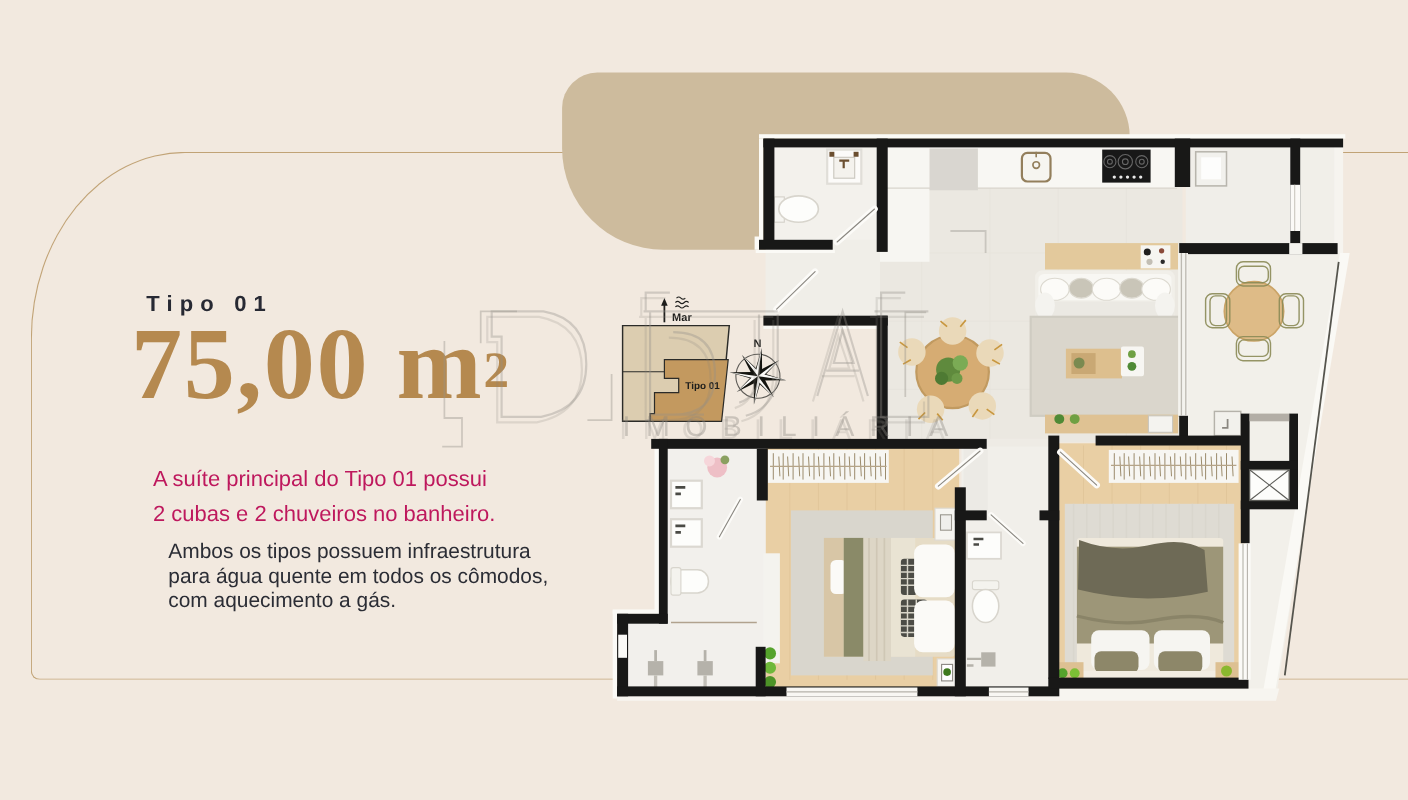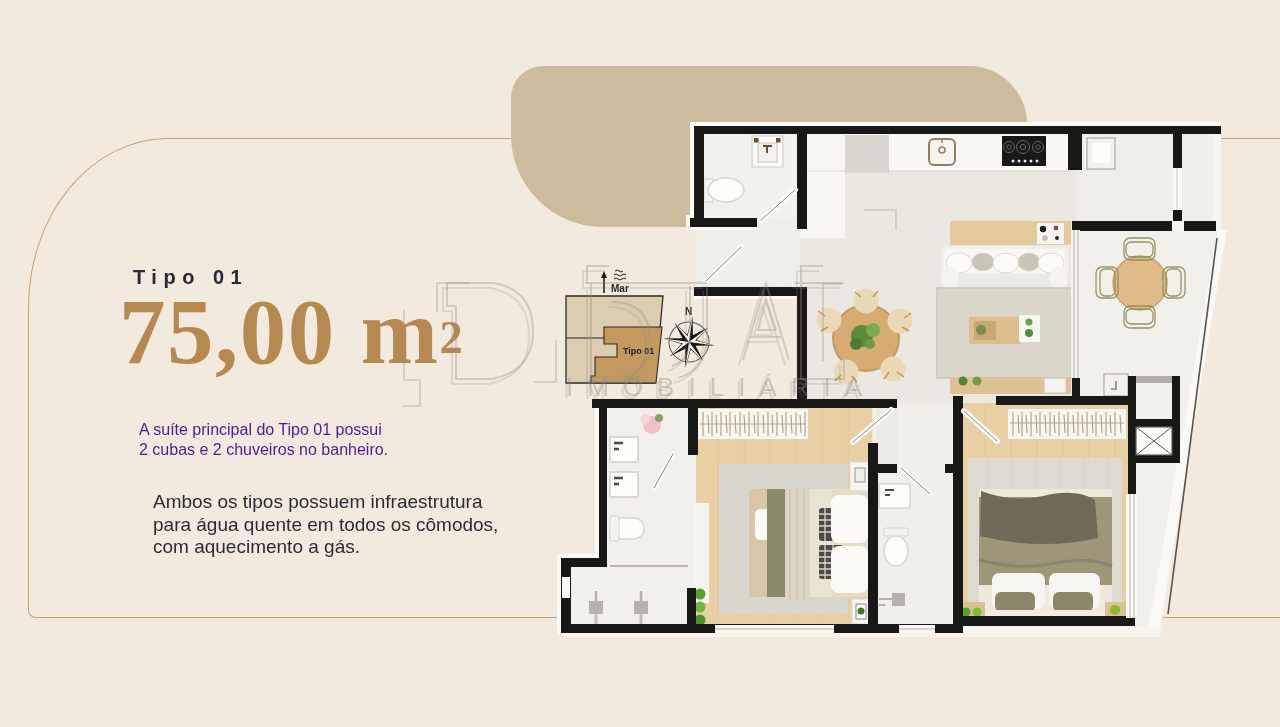--- a/index.html
+++ b/index.html
@@ -18,21 +18,21 @@
      border-radius:32px 58px 52px 92px;"></div>
 
 <div class="abs" style="left:133px;top:263px;">
 
   <div style="font-size:20px;font-weight:bold;letter-spacing:6.5px;color:#272933;margin-top:3px;">Tipo 01</div>
 
   <div style="font-family:'Liberation Serif',serif;font-weight:bold;
       font-size:93px;color:#b5894f;margin-top:-4px;margin-left:-14px;letter-spacing:1.5px;line-height:1;">75,00 m<span style="font-size:0.5em;vertical-align:0.22em;">2</span></div>
 </div>
 
-<div class="abs" style="left:139px;top:420px;font-size:16px;line-height:20px;color:#4c1d95;">
+<div class="abs" style="left:139px;top:420px;font-size:20px;line-height:32px;color:#be185d;">
 A suíte principal do Tipo 01 possui<br>
 2 cubas e 2 chuveiros no banheiro.
 </div>
 
 <div class="abs" style="left:153px;top:491px;font-size:19px;line-height:22.6px;color:#2b2d35;">
 Ambos os tipos possuem infraestrutura<br>
 para água quente em todos os cômodos,<br>
 com aquecimento a gás.
 </div>
 

